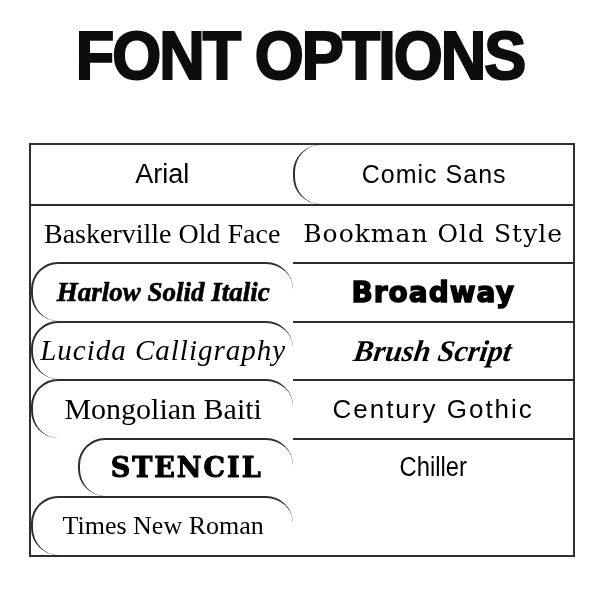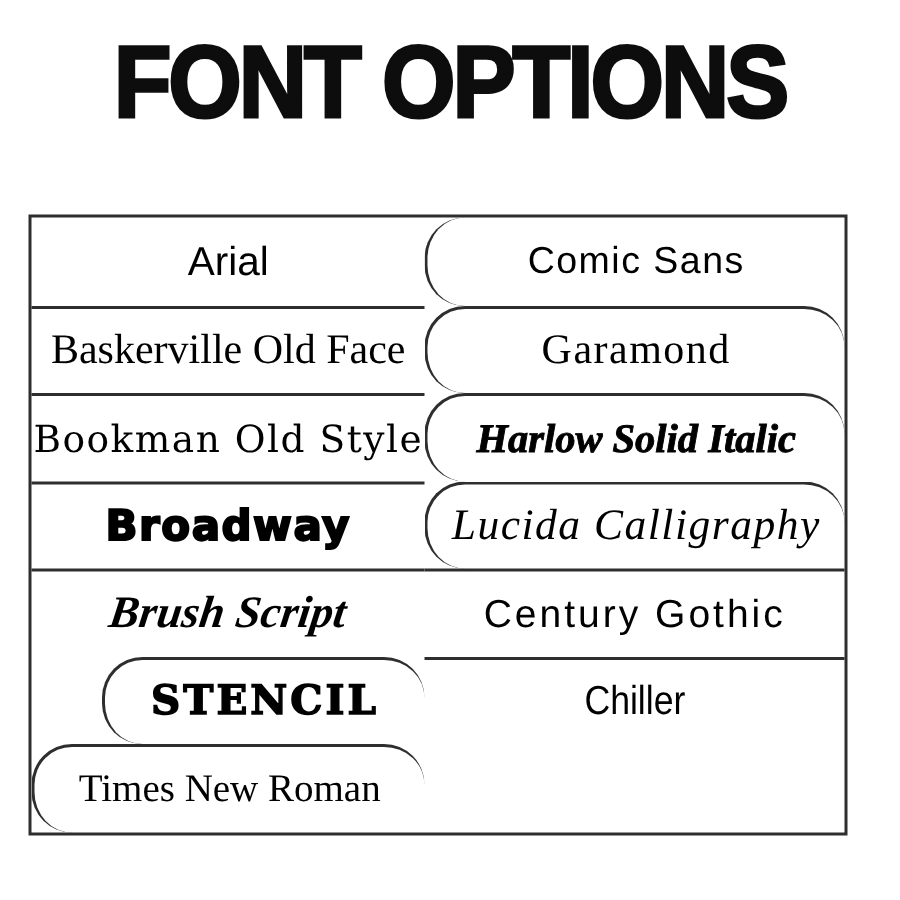--- a/index.html
+++ b/index.html
@@ -29,21 +29,21 @@
     letter-spacing: -2px;
     line-height: 1.0;
     color: #0d0d0d;
     -webkit-text-stroke: 2px #0d0d0d;
     transform: scaleY(1.08);
     transform-origin: top center;
     white-space: nowrap;
   }
   .font-table {
     position: absolute;
-    left: 19px;
+    left: 29px;
     top: 143px;
     width: 546px;
     border: 2px solid #2e2e2e;
     box-sizing: border-box;
     display: grid;
     grid-template-columns: 48.4% 51.6%;
     background: #ffffff;
   }
   .cell {
     height: 58.5px;
@@ -88,40 +88,40 @@
     <div class="cell row0 col0 f-arial">
       <span class="t">Arial</span>
     </div>
     <div class="cell row0 col1 f-comic">
       <span class="t">Comic Sans</span>
     </div>
 
     <div class="cell row1 col0 f-baskerville">
       <span class="t">Baskerville Old Face</span>
     </div>
-    <div class="cell row1 col1 f-garamond">
-      <span class="t">Garamond</span>
-    </div>
 
     <div class="cell row2 col0 f-bookman">
       <span class="t">Bookman Old Style</span>
     </div>
     <div class="cell row2 col1 f-harlow">
       <span class="t">Harlow Solid Italic</span>
     </div>
 
     <div class="cell row3 col0 f-broadway">
       <span class="t">Broadway</span>
     </div>
     <div class="cell row3 col1 f-lucida">
       <span class="t">Lucida Calligraphy</span>
     </div>
 
     <div class="cell row4 col0 f-brush">
       <span class="t">Brush Script</span>
+    </div>
+    <div class="cell row4 col1 f-mongolian">
+      <span class="t">Mongolian Baiti</span>
     </div>
 
     <div class="cell row5 col0 f-century">
       <span class="t">Century Gothic</span>
     </div>
     <div class="cell row5 col1 f-stencil">
       <span class="t">STENCIL</span>
     </div>
 
     <div class="cell row6 col0 f-chiller">

